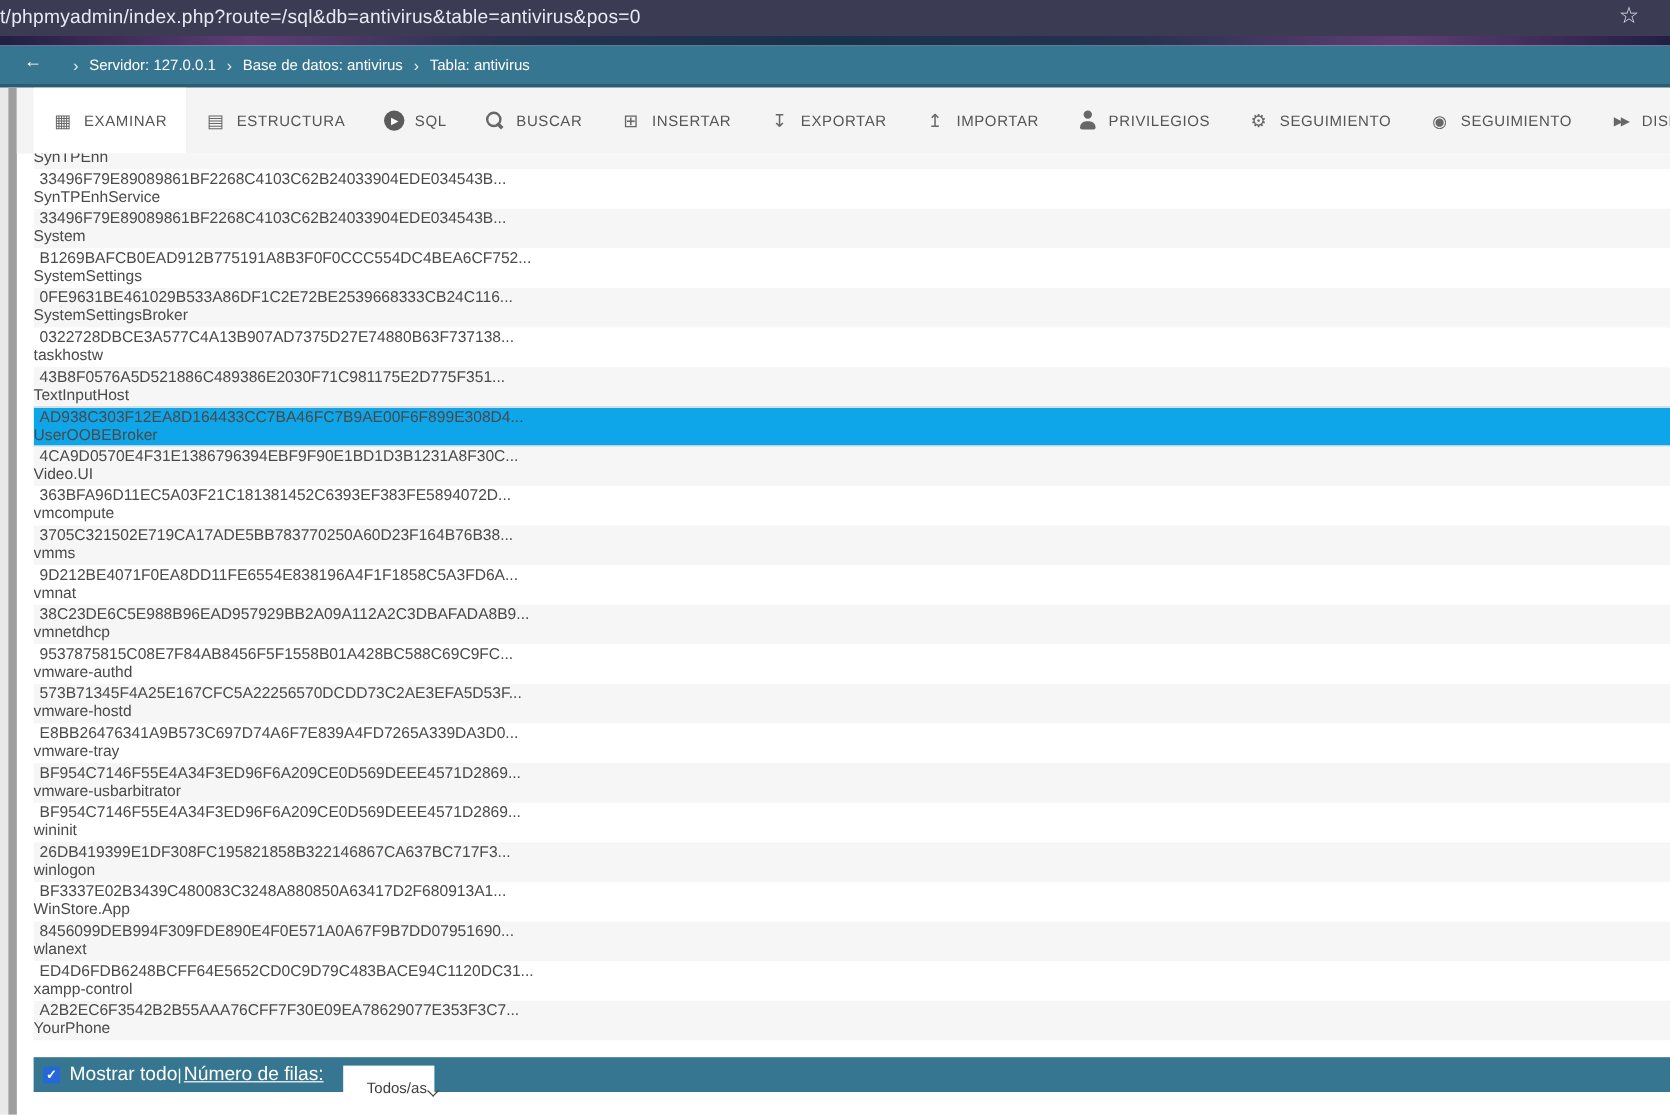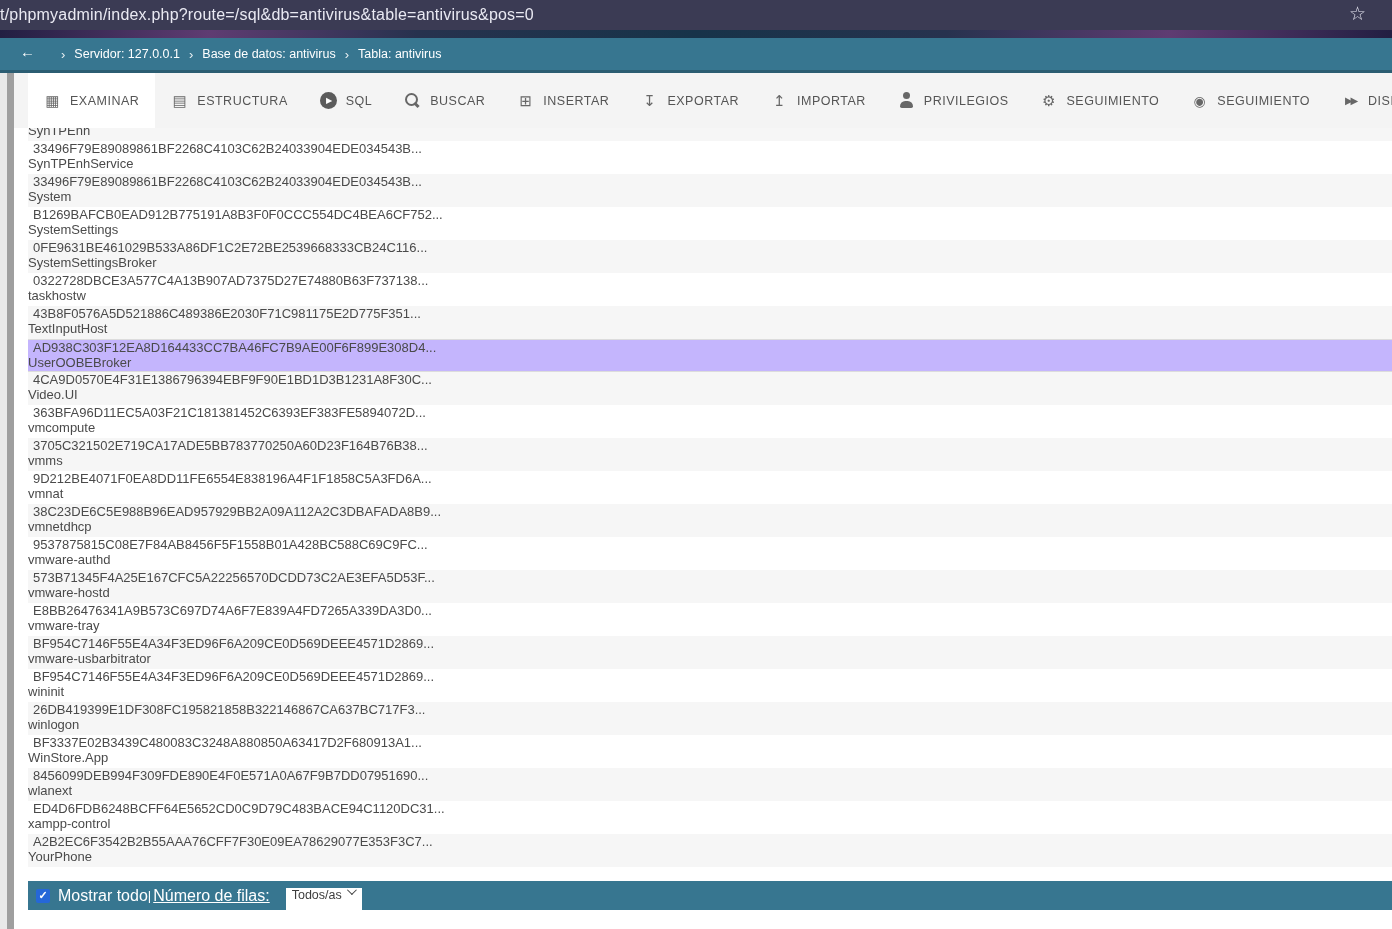--- a/index.html
+++ b/index.html
@@ -47,34 +47,34 @@
     border-radius: 50%; background: #676767; }
   .ic-privileges-icon::after { content: ""; position: absolute; left: 2px; bottom: 1px; width: 13px; height: 7px;
     border-radius: 6px 6px 2px 2px; background: #676767; }
 
   
   .grid { position: absolute; left: 28px; top: 128px; width: 1364px; height: 739px; overflow: hidden; }
   .row { display: flex; align-items: flex-start; height: 33px; width: 100%;
     font-size: 13px; color: #4a4a4a; flex-direction: column; }
   .row.gray { background: #f6f6f6; }
   .row.white { background: #ffffff; }
-  .row.highlight { background: #c4b5fd; border-top: 1px solid #dcdcdc; border-bottom: 1px solid #dcdcdc; }
+  .row.highlight { background: #0ea5e9; border-top: 1px solid #dcdcdc; border-bottom: 1px solid #dcdcdc; }
   .row.partial { margin-top: -20px; background: #f6f6f6; }
   .cell-hash { width: 1144px; padding-left: 5px; white-space: nowrap; overflow: hidden; }
   .cell-name { flex: 1; white-space: nowrap; }
 
   
   .footer-bar { position: absolute; left: 28px; top: 881px; width: 1364px; height: 29px;
     background: #377690; display: flex; align-items: center; padding-left: 8px; color: #fff; overflow: visible; }
   .chk { width: 14px; height: 14px; background: #2567d8; border-radius: 2px; display: flex;
     align-items: center; justify-content: center; color: #fff; font-size: 11px; font-weight: bold; flex: none; }
   .footer-label { font-size: 16px; margin-left: 8px; white-space: nowrap; }
   .footer-sep { font-size: 13px; }
   .rows-select { margin-left: 16px; margin-top: 10px; width: 76px; height: 26px; background: #fff; color: #3d3d3d;
-    display: flex; align-items: flex-start; justify-content: space-between; padding: 0 8px 0 6px; font-size: 12.5px; }
+    display: flex; align-items: flex-end; justify-content: space-between; padding: 0 8px 0 20px; font-size: 12.5px; }
   .chevron { width: 7px; height: 7px; border-right: 1.6px solid #444; border-bottom: 1.6px solid #444;
     transform: rotate(45deg) translateY(-2px); flex: none; }
 </style>
 </head>
 <body>
 
 <div class="screen">
 
   <div class="address-bar">
     <span class="url-text">t/phpmyadmin/index.php?route=/sql&amp;db=antivirus&amp;table=antivirus&amp;pos=0</span>

